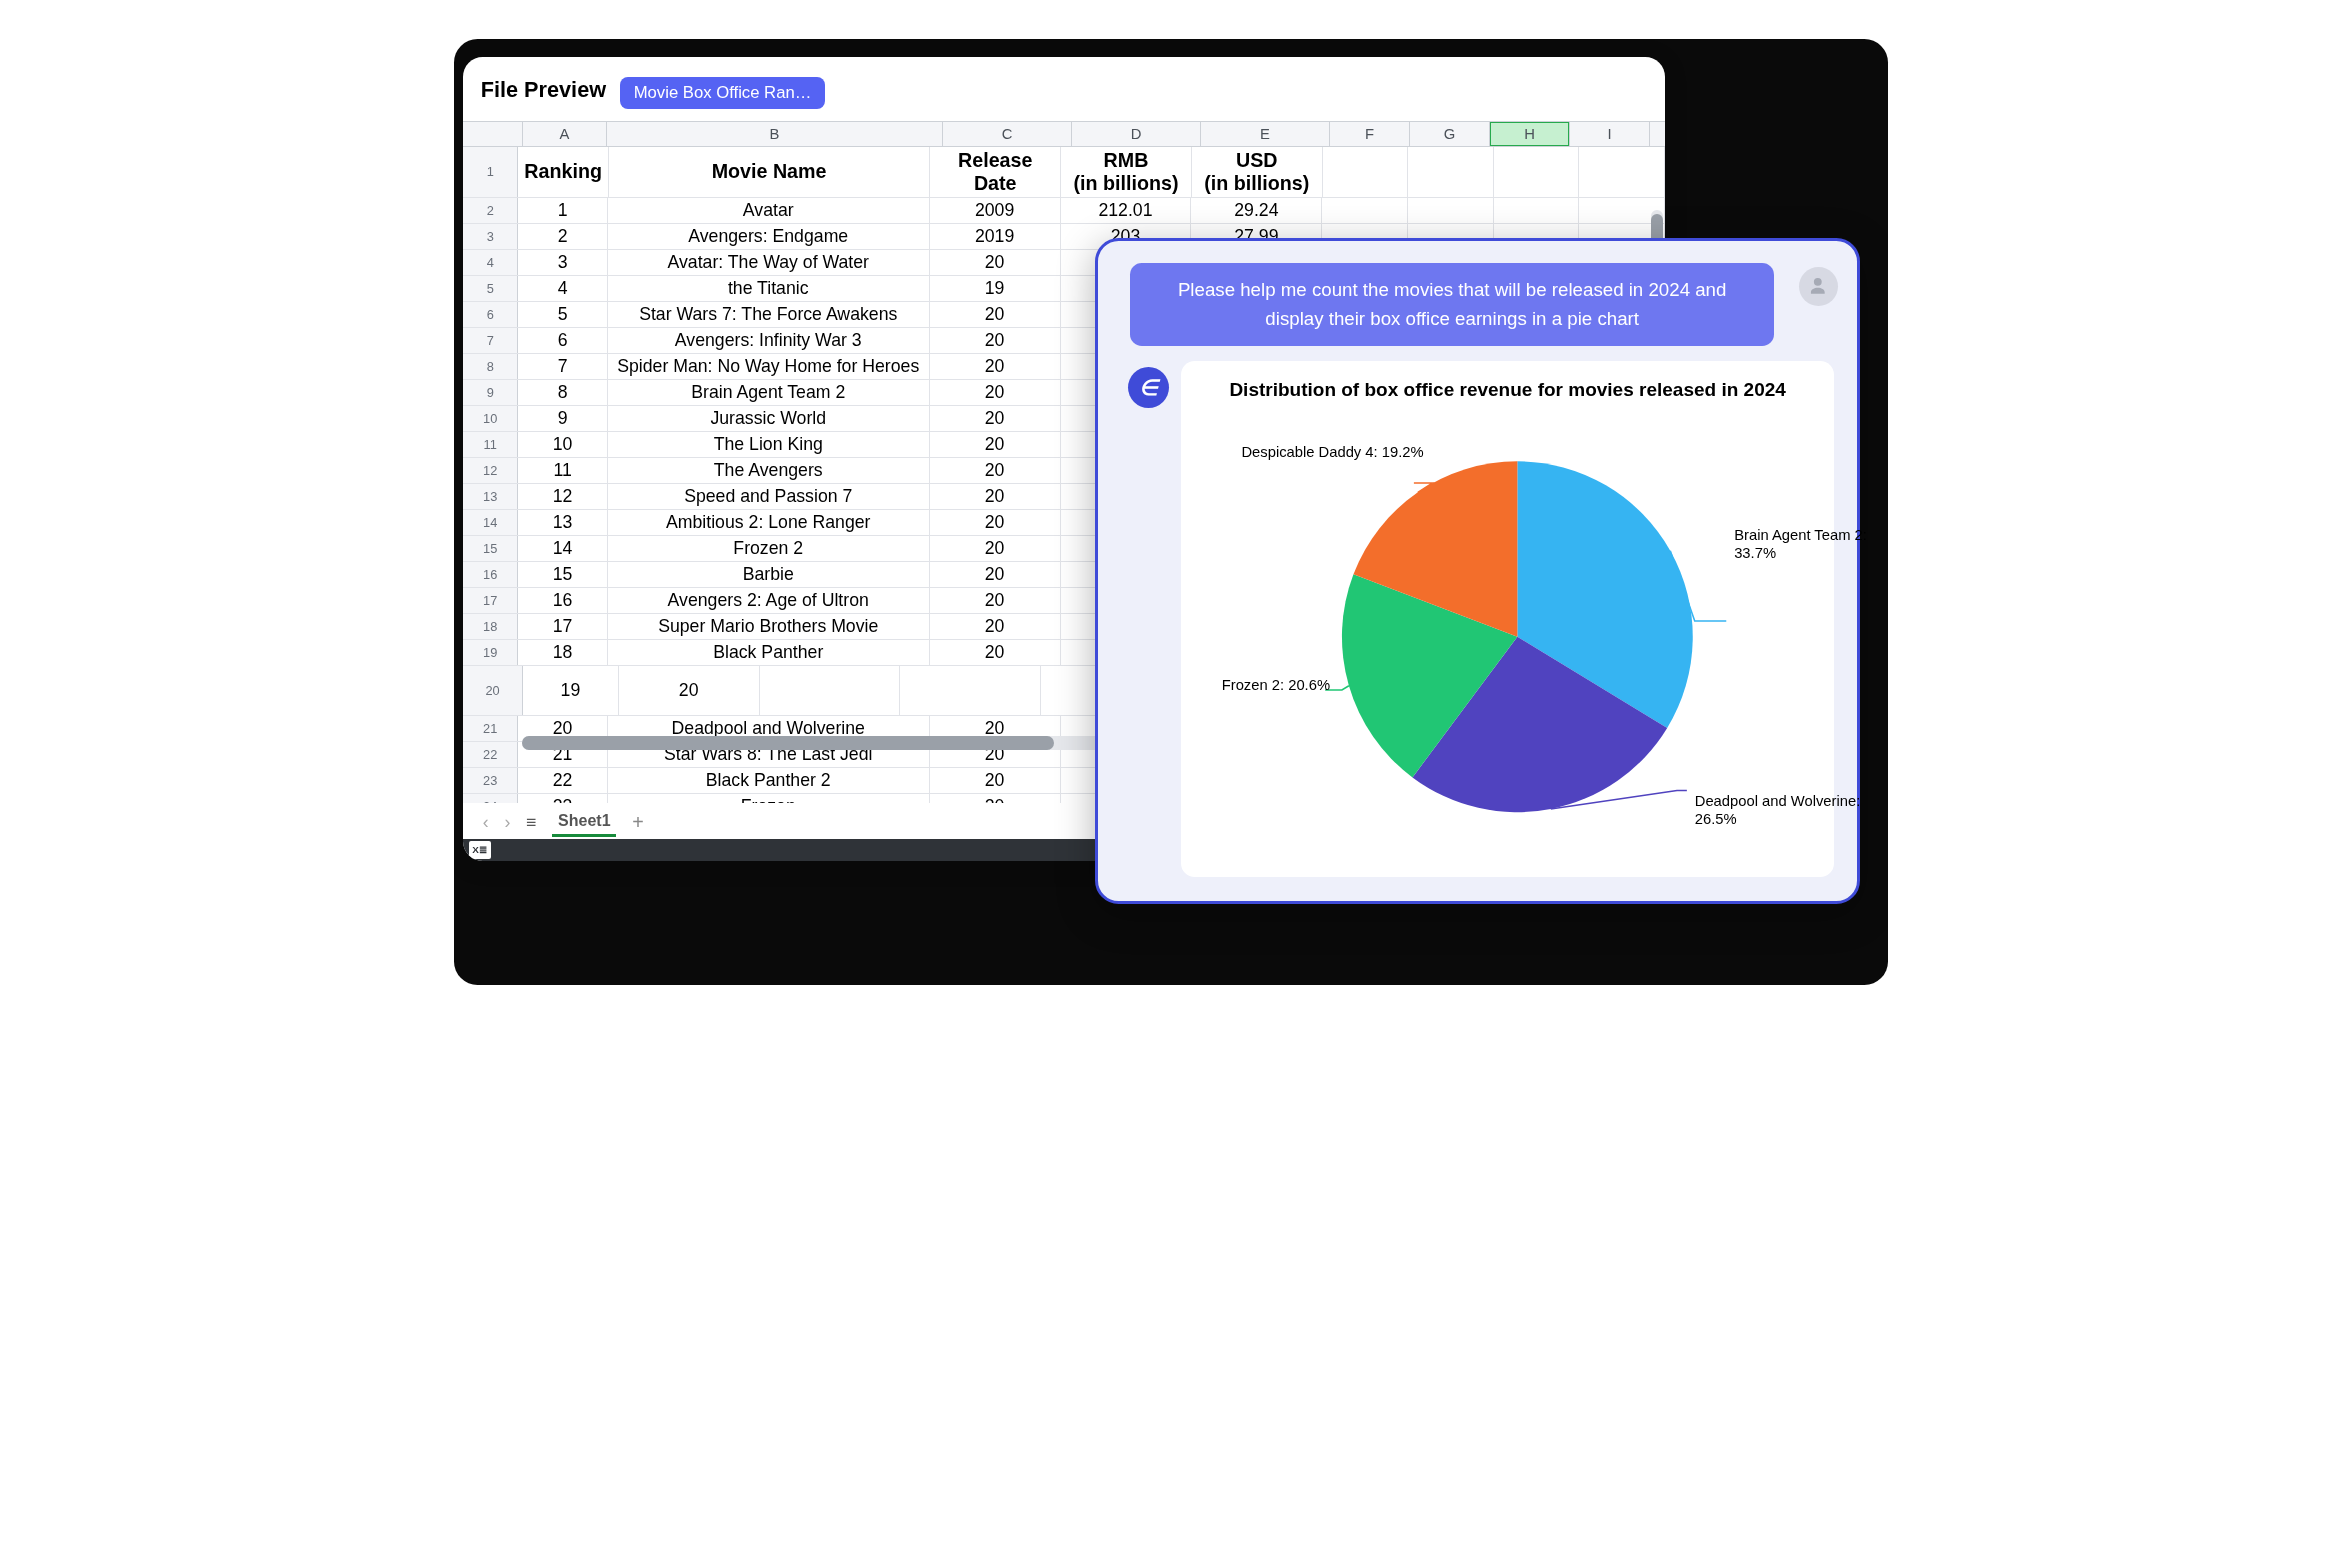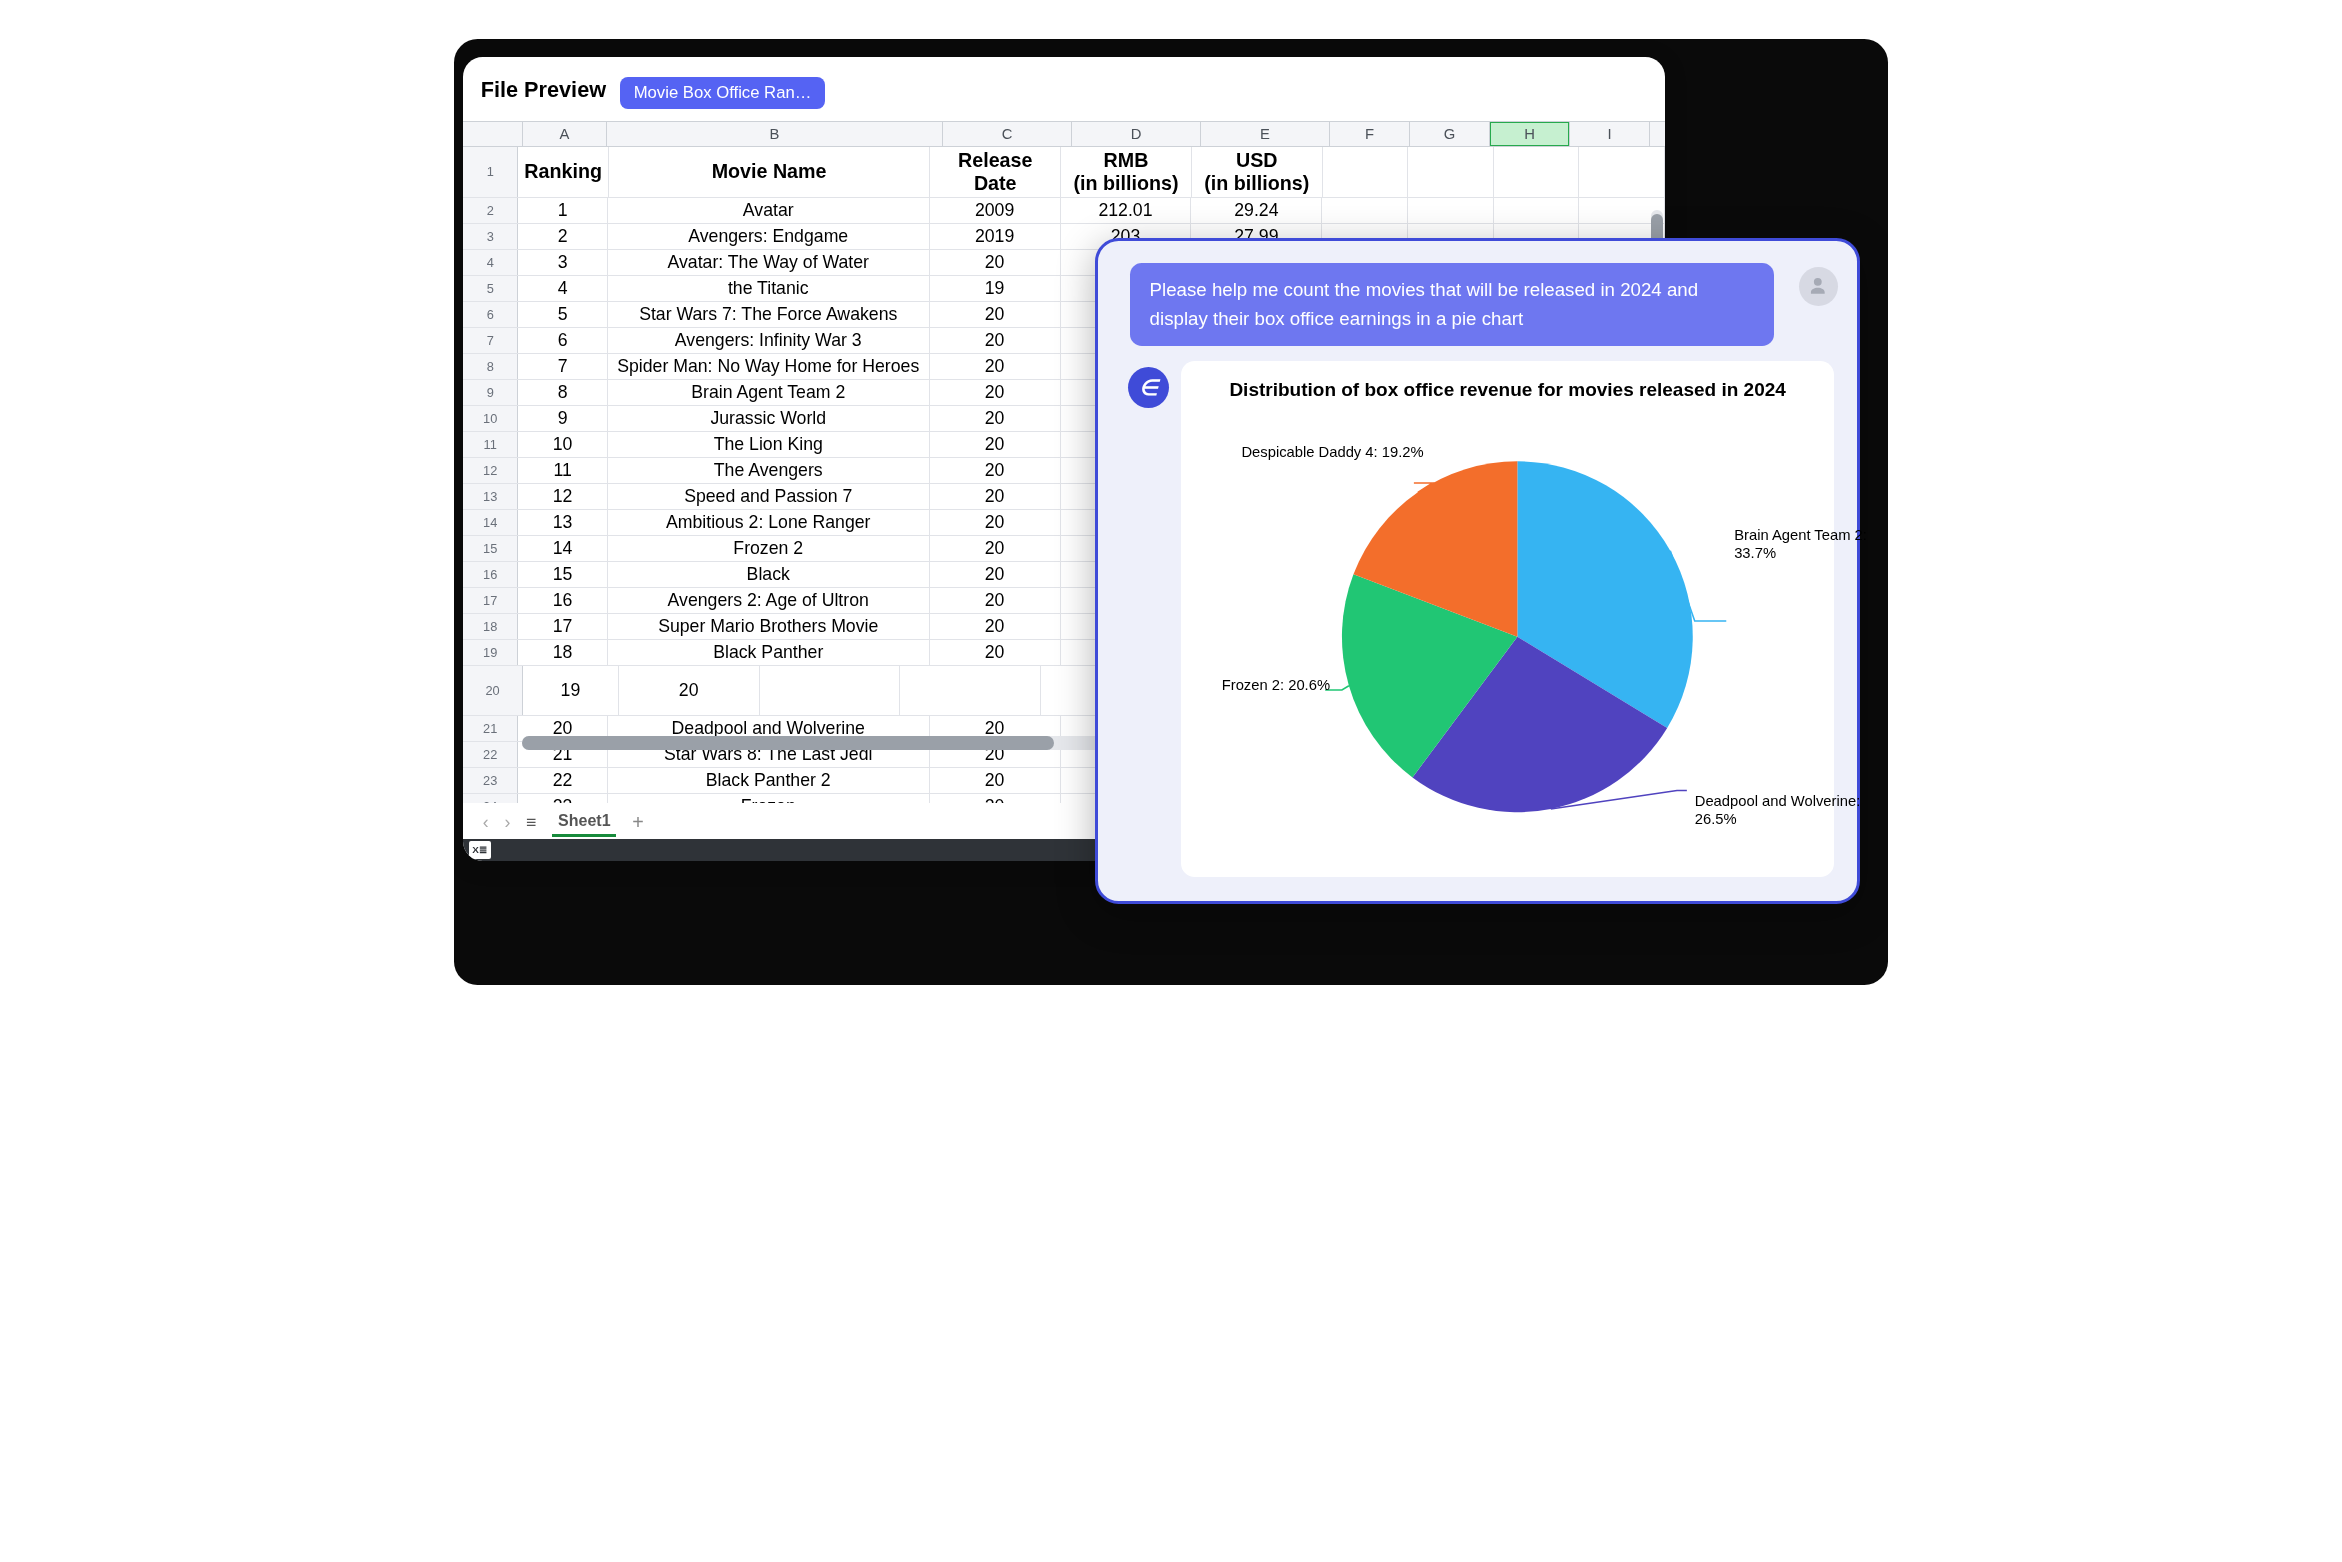--- a/index.html
+++ b/index.html
@@ -47,21 +47,21 @@
   .tabbar{position:absolute;left:0;right:0;bottom:19.7px;height:37px;display:flex;align-items:center;gap:15.8px;padding:0 19.7px;color:#555;}
   .nav-arrow{font-size:17.7px;color:#aaa;}
   .ham{font-size:17.7px;}
   .tab{font-size:16px;font-weight:700;padding:3.9px 5.9px;border-bottom:3px solid #178a3b;}
   .plus{font-size:19.7px;color:#888;}
   .bottombar{position:absolute;left:0;right:0;bottom:0;height:21.7px;background:#2f3338;display:flex;align-items:center;padding:0 5.9px;}
   .xls-icon{width:21.7px;height:17.7px;background:#fff;border-radius:2px;display:flex;align-items:center;justify-content:center;font-size:9.9px;font-weight:700;color:#2f3338;}
 
   
   .chat-card{position:absolute;right:27.6px;top:199px;width:759px;height:660px;background:#eef0fa;border:3px solid #3f4bd8;border-radius:23.6px;box-shadow:0 9.9px 39px rgba(0,0,0,.3);}
-  .chat-card .msg{position:absolute;left:31.5px;right:83px;top:21.7px;background:#6e77f0;color:#fff;font-size:18.7px;line-height:1.5;padding:13.8px 19.7px;border-radius:11.8px;text-align:left;}
+  .chat-card .msg{position:absolute;left:31.5px;right:83px;top:21.7px;background:#6e77f0;color:#fff;font-size:18.7px;line-height:1.5;padding:13.8px 19.7px;border-radius:11.8px;text-align:center;}
   .avatar{position:absolute;right:19.7px;top:25.6px;width:39px;height:39px;border-radius:50%;background:#d7d9e3;display:flex;align-items:center;justify-content:center;}
   .avatar svg{width:23.6px;height:23.6px;fill:#a6aab5;}
   .reply{position:absolute;left:83px;right:23.6px;top:120px;bottom:23.6px;background:#fff;border-radius:13.8px;}
   .eicon{position:absolute;left:29.6px;top:126px;width:41px;height:41px;border-radius:50%;background:#3f4bd8;color:#fff;display:flex;align-items:center;justify-content:center;font-size:21.7px;font-style:italic;font-weight:700;font-family:"Times New Roman",serif;}
   .chart-title{text-align:center;font-size:19px;font-weight:700;padding:17.7px 9.9px 3.9px;}
   .pie-wrap{display:flex;justify-content:center;align-items:center;height:433px;position:relative;}
   svg.pie{overflow:visible;}
   .lbl{font-size:15px;}
 </style>
 </head>
@@ -266,21 +266,21 @@
             <div class="cell cD"></div>
             <div class="cell cE"></div>
             <div class="cell cF"></div>
             <div class="cell cG"></div>
             <div class="cell cH"></div>
             <div class="cell cI"></div>
           </div>
           <div class="row" style="min-height: 23.6px;">
             <div class="rnum">16</div>
             <div class="cell cA">15</div>
-            <div class="cell cB">Black</div>
+            <div class="cell cB">Barbie</div>
             <div class="cell cC">20</div>
             <div class="cell cD"></div>
             <div class="cell cE"></div>
             <div class="cell cF"></div>
             <div class="cell cG"></div>
             <div class="cell cH"></div>
             <div class="cell cI"></div>
           </div>
           <div class="row" style="min-height: 23.6px;">
             <div class="rnum">17</div>

